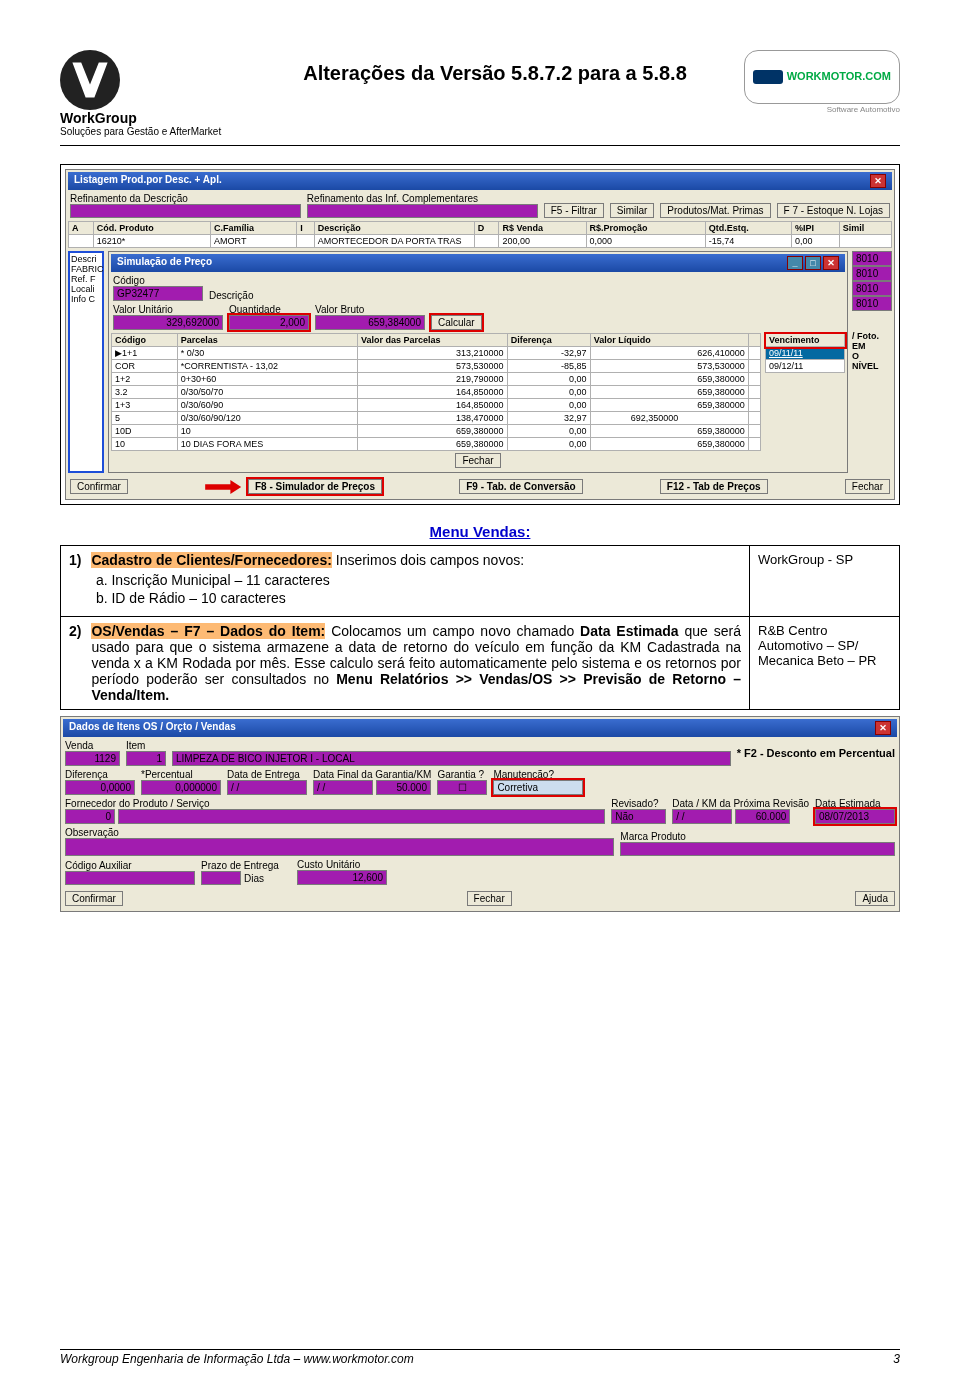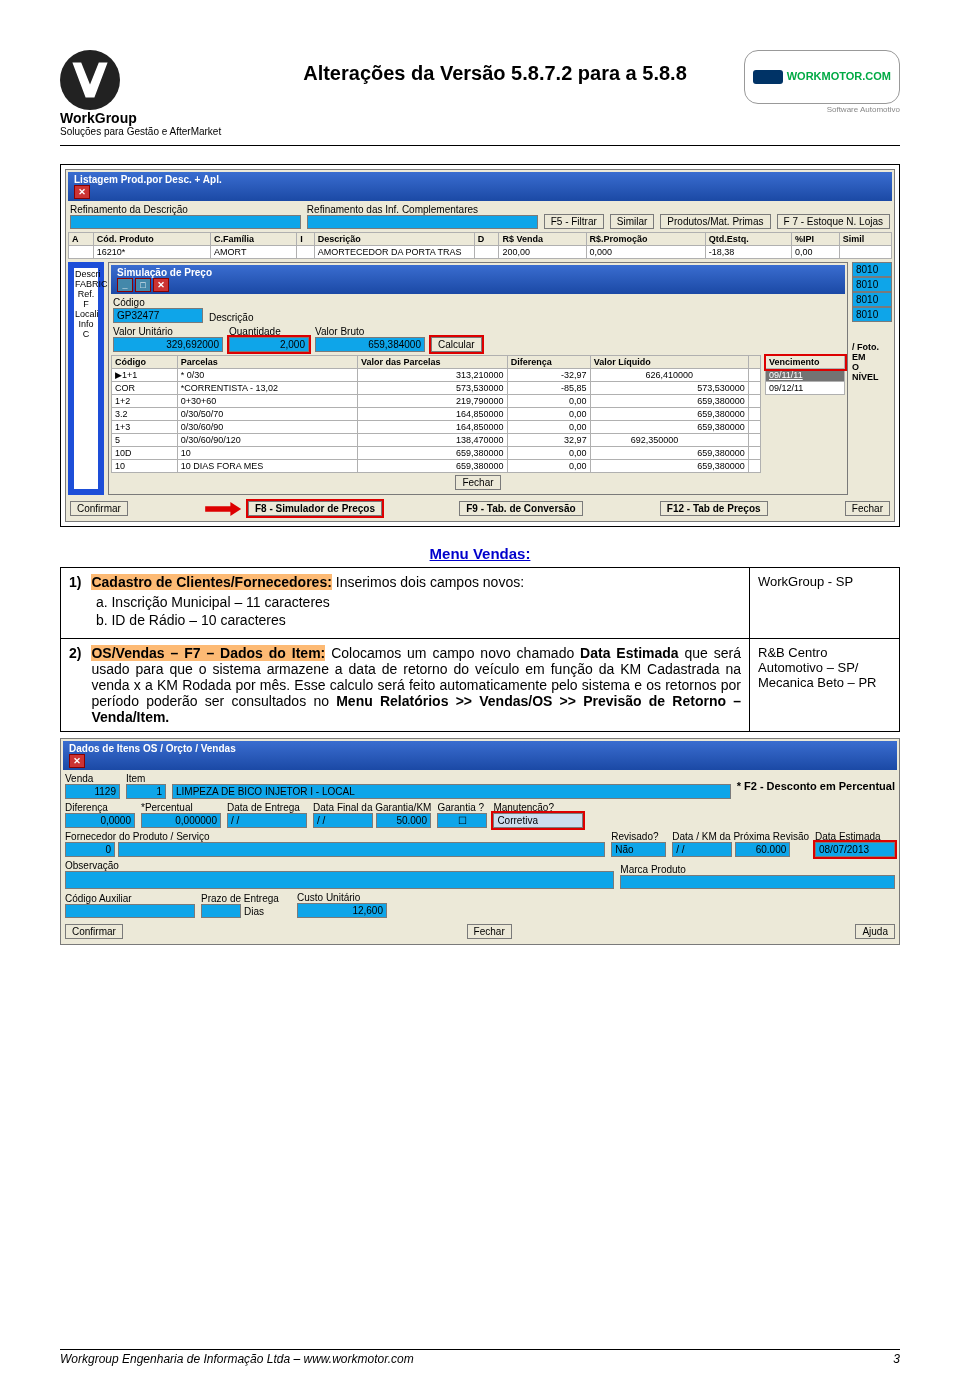--- a/index.html
+++ b/index.html
@@ -36,32 +36,31 @@
     background:#ece9d8;
     border:1px solid #7a7a7a;
     padding:2px;
   }
   .win .titlebar {
     background: linear-gradient(#3a6dd0,#1b49a5);
     color:#fff; font-weight:bold;
     padding:2px 6px;
     display:flex; justify-content:space-between;
     font-size:10px;
-    flex-direction:column;
   }
   .closebtn { background:#c33; color:#fff; width:16px; text-align:center; border:1px solid #800; font-weight:bold; font-size:9px; line-height:12px;}
   .row { display:flex; gap:6px; align-items:flex-end; margin:3px 2px; }
   .lbl { font-size:10px; }
-  .fld { background:#0ea5e9; border:1px solid #7a7a7a; font-size:10px; padding:1px 3px; min-height:14px; }
+  .fld { background:#a21caf; border:1px solid #7a7a7a; font-size:10px; padding:1px 3px; min-height:14px; }
   .btn { background:#ece9d8; border:1px solid #7a7a7a; font-size:10px; padding:1px 6px; }
   .btn.red { outline:2px solid #d00; }
   .tbl { width:100%; border-collapse:collapse; background:#fff; font-size:9px; }
   .tbl th, .tbl td { border:1px solid #b0b0b0; padding:1px 3px; text-align:left; white-space:nowrap; }
   .tbl th { background:#ece9d8; font-weight:bold; }
-  .selcell { background:#737373; color:#fff;text-decoration:underline; }
+  .selcell { background:#0369a1; color:#fff;text-decoration:underline; }
   .red-box { outline:2px solid #d00; }
   .arrow-red { display:inline-block; width:36px; height:14px; background:#d00; clip-path: polygon(0 30%, 70% 30%, 70% 0, 100% 50%, 70% 100%, 70% 70%, 0 70%); vertical-align:middle; margin-right:4px;}
 
   
   .section-title { text-align:center; margin:6px 0 4px 0; }
   .section-title a { color:#0000cc; text-decoration:underline; font-weight:bold; font-size:15px; }
   .content-table { width:100%; border-collapse:collapse; }
   .content-table td { border:1px solid #000; padding:6px 8px; vertical-align:top; font-size:14px; }
   .content-table td.right { width:150px; font-size:13px; }
   .hl { background: #fdba74; }
@@ -133,29 +132,29 @@
         </tr>
         <tr>
           <td></td>
           <td>16210*</td>
           <td>AMORT</td>
           <td></td>
           <td>AMORTECEDOR DA PORTA TRAS</td>
           <td></td>
           <td>200,00</td>
           <td>0,000</td>
-          <td>-18,38</td>
+          <td>-15,74</td>
           <td>0,00</td>
           <td></td>
         </tr>
       </tbody>
         </table>
 
       <div style="display:flex; gap:4px; margin-top:3px;">
-        <div style="width:36px; background:#fff; border:6px solid #1d4ed8; font-size:9px; padding:1px;text-align:center;">
+        <div style="width:36px; background:#fff; border:2px solid #1d4ed8; font-size:9px; padding:1px;">
           <div>Descri</div>
           <div>FABRIC</div>
           <div>Ref. F</div>
           <div>Locali</div>
           <div>Info C</div>
         </div>
 
         <div class="win" style="flex:1">
           <div class="titlebar">
             <span>Simulação de Preço</span>
@@ -200,21 +199,21 @@
                 <th>Valor Líquido</th>
                 <th></th>
               </tr>
               </tbody>
                 <tbody id="simrows">
                   <tr>
                     <td>▶1+1</td>
                     <td>* 0/30</td>
                     <td style="text-align: right; padding-left: 32px;">313,210000</td>
                     <td style="text-align: right;">-32,97</td>
-                    <td style="text-align: center;">626,410000</td>
+                    <td style="text-align: right;">626,410000</td>
                     <td style="text-align: right;"></td>
                   </tr>
                   <tr>
                     <td>COR</td>
                     <td>*CORRENTISTA - 13,02</td>
                     <td style="text-align: right;">573,530000</td>
                     <td style="text-align: right;">-85,85</td>
                     <td style="text-align: right;">573,530000</td>
                     <td style="text-align: right;"></td>
                   </tr>

